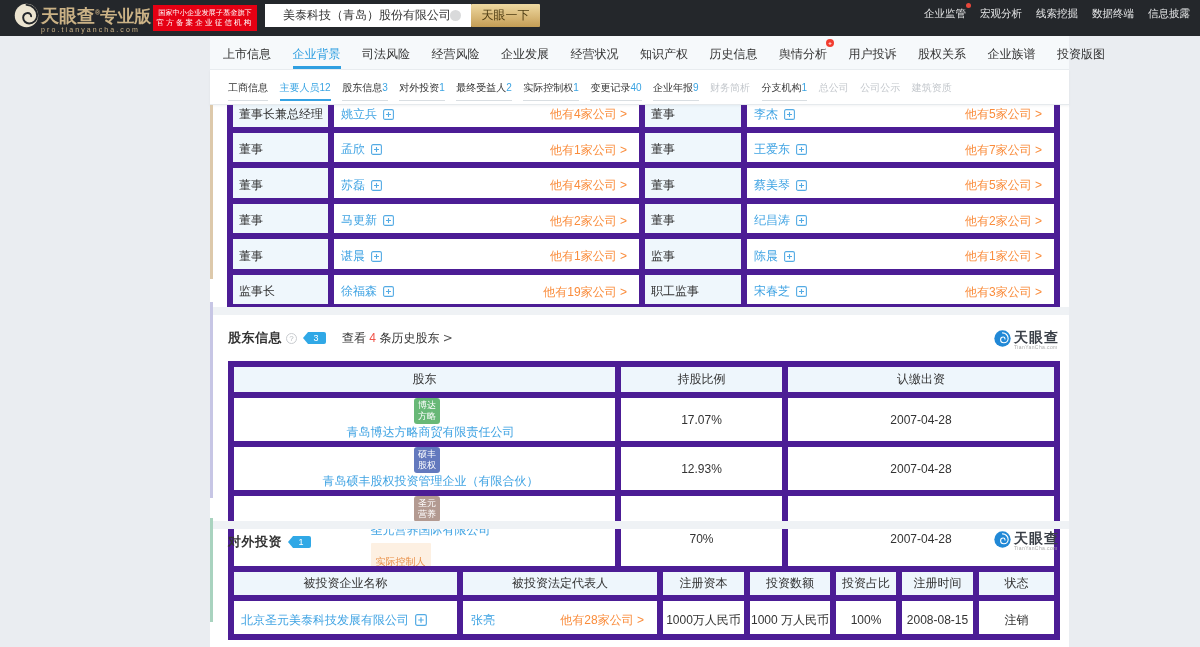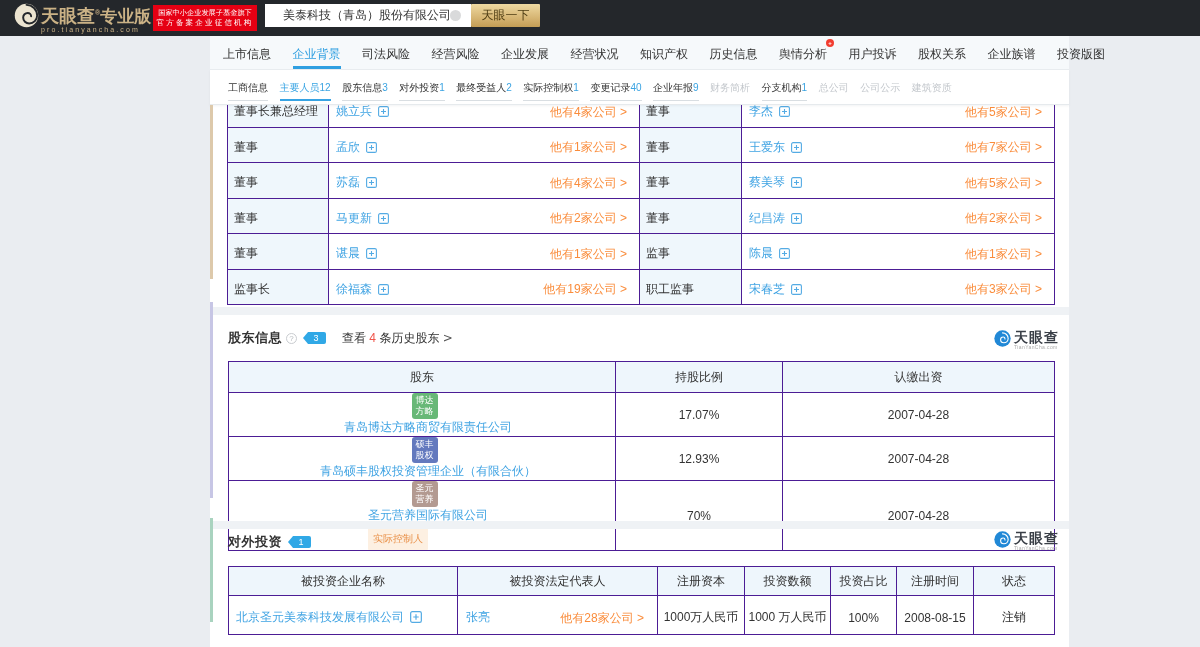--- a/index.html
+++ b/index.html
@@ -48,21 +48,21 @@
 .colorbar { position:absolute; left:210px; width:3px; z-index:30; }
 #bar-staff { top:105px; height:174px; background:#ddc9ab; }
 #bar-holders { top:302px; height:196px; background:#c7c6e5; }
 #bar-invest { top:518px; height:104px; background:#a9d3bf; }
 
 .section-divider { position:absolute; left:210px; width:859px; height:8px; background:#eff2f5; z-index:6; }
 #divider1 { top:307px; }
 #divider2 { top:521px; }
 
 table { border-collapse:collapse; table-layout:fixed; }
-td, th { border:1px solid #4c1d95; font-size:12px; color:#333; font-weight:normal; overflow:hidden; }
+td, th { border:6px solid #4c1d95; font-size:12px; color:#333; font-weight:normal; overflow:hidden; }
 th { background:#eef6fc; text-align:center; }
 .blue-link { color:#3fa3e3; text-decoration:none; cursor:pointer; white-space:nowrap; }
 .orange-link { color:#fa8c3b; text-decoration:none; cursor:pointer; white-space:nowrap; }
 .plus-icon { display:inline-block; vertical-align:-2px; margin-left:6px; }
 
 #staff-table { position:absolute; left:227px; top:91px; width:827px; z-index:5; }
 #staff-table tr { height:35.5px; }
 #staff-table td.pos { background:#eff7fc; padding-left:6px; padding-top:5px; }
 #staff-table td.person { position:relative; padding-left:7px; padding-top:5px; }
 #staff-table td.person .orange-link { margin-top:2.5px; }
@@ -85,21 +85,21 @@
 #holders-table { position:absolute; left:228px; top:361px; width:826px; z-index:5; }
 #holders-table th { height:31px; }
 #holders-table tr.hrow1 { height:40px; }
 #holders-table tr.hrow2 { height:37px; }
 #holders-table tr.hrow3 { height:46px; }
 #holders-table td { text-align:center; }
 #holders-table td.sh-cell { text-align:left; padding-left:5px; }
 .sh-flex { display:flex; align-items:center;flex-direction:column; }
 .sh-icon { width:26px; height:26px; border-radius:3px; color:#fff; font-size:9px; line-height:11px; text-align:center; display:flex; flex-direction:column; justify-content:center; flex:none; }
 .sh-name-wrap { margin-left:7px; }
-.controller-tag { display:inline-block; margin-top:4px; background:#fdf0e2; color:#e9914a; font-size:10px; line-height:14px; padding:4px 5px; border-radius:1px; }
+.controller-tag { display:inline-block; margin-top:4px; background:#fdf0e2; color:#e9914a; font-size:10px; line-height:14px; padding:12px 5px; border-radius:1px; }
 
 #invest-head { top:533px; }
 #invest-wm { left:994px; top:531px; }
 #invest-table { position:absolute; left:228px; top:566px; width:826px; z-index:5; }
 #invest-table th { height:29px; }
 #invest-table tr.data-row { height:39px; }
 #invest-table tr.data-row td { padding-top:5px; }
 #invest-table tr.data-row td .orange-link { margin-top:2.5px; }
 #invest-table td { text-align:center; }
 #invest-table td.inv-company { text-align:left; padding-left:7px; }
@@ -122,20 +122,27 @@
   </div>
   <div id="gov-badge">
     <div class="l1">国家中小企业发展子基金旗下</div>
     <div class="l2">官方备案企业征信机构</div>
   </div>
   <div id="searchbox">
     <span id="search-value">美泰科技（青岛）股份有限公司</span>
     <span id="search-clear"></span>
   </div>
   <div id="search-btn">天眼一下</div>
+  <div id="top-menu">
+      <div class="top-menu-item"><span class="lbl">企业监管</span><span class="dot"></span></div>
+      <div class="top-menu-item"><span class="lbl">宏观分析</span></div>
+      <div class="top-menu-item"><span class="lbl">线索挖掘</span></div>
+      <div class="top-menu-item"><span class="lbl">数据终端</span></div>
+      <div class="top-menu-item"><span class="lbl">信息披露</span></div>
+    </div>
 </div>
 
 <div id="card"></div>
 
 <div id="nav">
   <div id="tabs-row">
       <div class="tab">
         <span class="lbl">上市信息</span>
         <span class="tab-underline"></span>
       </div>

